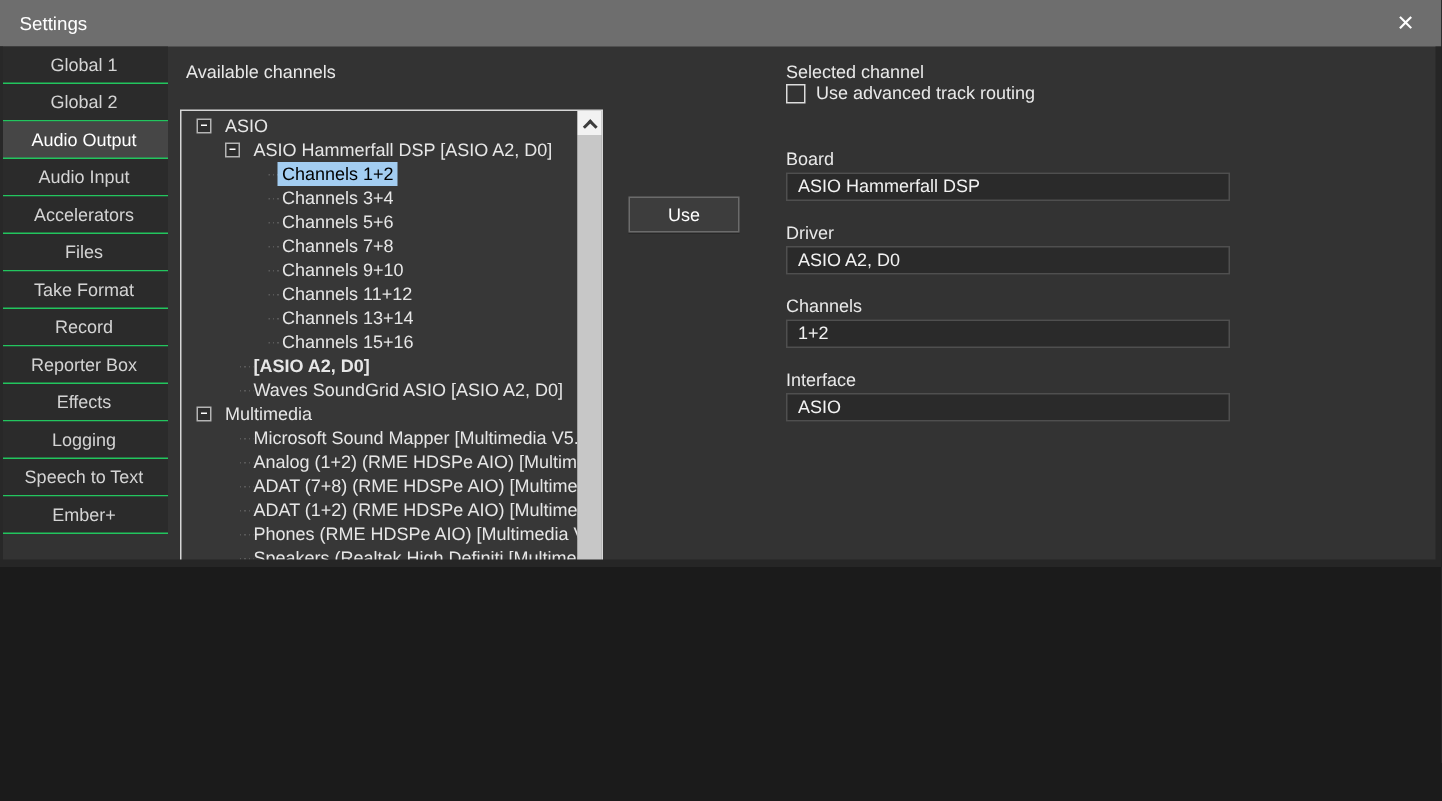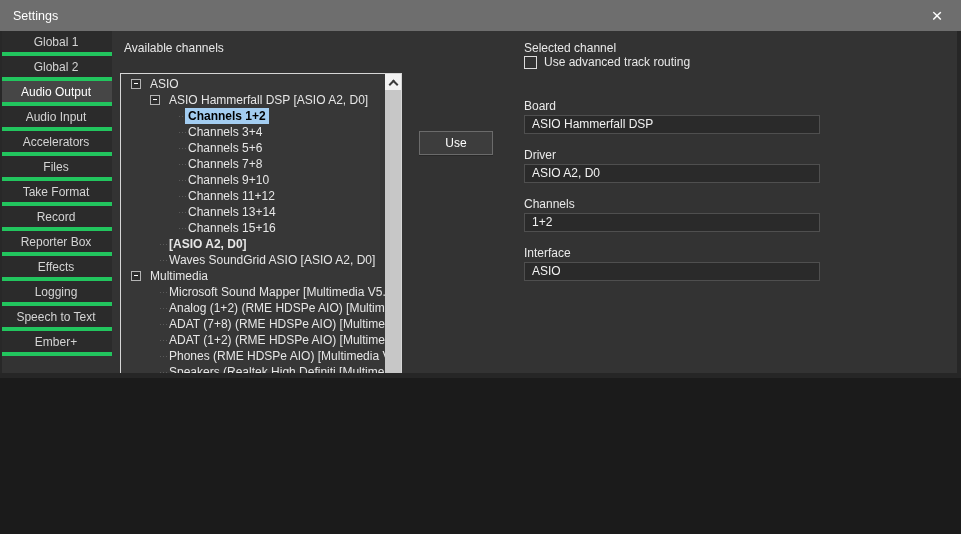--- a/index.html
+++ b/index.html
@@ -20,21 +20,21 @@
     background:var(--titlebar,#6e6e6e);display:flex;align-items:center;
     justify-content:space-between;padding:0 13px;color:#ffffff;
   }
   .titlebar .title{font-size:12.5px;}
   .titlebar .close{font-size:19px;font-weight:300;line-height:1;cursor:default;width:22px;text-align:center;}
 
   
   .sidebar{position:absolute;left:0;top:31px;width:112px;}
   .side-item{
     height:25px;display:flex;align-items:center;justify-content:center;
-    background:var(--sidebar-item-bg,#2b2b2b);border-bottom:4px solid #22c55e;
+    background:var(--sidebar-item-bg,#2b2b2b);border-bottom:1px solid #22c55e;
     color:#d4d4d4;cursor:default;
   }
   .side-item.selected{background:var(--sidebar-selected-bg,#464646);color:#ffffff;}
 
   
   .avail-label{position:absolute;left:124px;top:41px;color:#e8e8e8;}
 
   
   .listbox{
     position:absolute;left:120px;top:73px;width:282px;height:404px;
@@ -49,21 +49,21 @@
     width:10px;height:10px;flex:none;position:relative;
     border:1px solid #b5b5b5;background:#2e2e2e;margin-right:9px;
   }
   .expander .minus{position:absolute;left:2px;right:2px;top:50%;margin-top:-1px;height:1px;background:#ffffff;}
   .tree-spacer{
     width:19px;height:1px;flex:none;align-self:center;
     background-image:repeating-linear-gradient(to right,#5a5a5a 0 1px,transparent 1px 3px);
     background-repeat:no-repeat;background-position:right center;background-size:9px 1px;
   }
   .tree-label{padding:1px 3px;margin-left:-3px;}
-  .tree-label.selected{background:var(--selection-blue,#a3cdf1);color:#000000;font-weight:bold;}
+  .tree-label.selected{background:var(--selection-blue,#a3cdf1);color:#000000;}
 
   
   .vscroll{position:absolute;right:0;top:0;bottom:16px;width:16px;background:#c7c7c7;}
   .vthumb{position:absolute;left:0;right:0;top:16px;bottom:16px;background:#c7c7c7;}
   .vbtn{position:absolute;left:0;right:0;height:16px;background:#f2f2f2;display:flex;align-items:center;justify-content:center;}
   .vbtn.top{top:0;} .vbtn.bottom{bottom:0;}
   .chev{width:7px;height:7px;border-left:2px solid #3c3c3c;border-top:2px solid #3c3c3c;}
   .chev.up{transform:translateY(2px) rotate(45deg);}
   .chev.down{transform:translateY(-2px) rotate(225deg);}
   .hscroll{position:absolute;left:0;right:16px;bottom:0;height:16px;background:#3a3a3a;}

